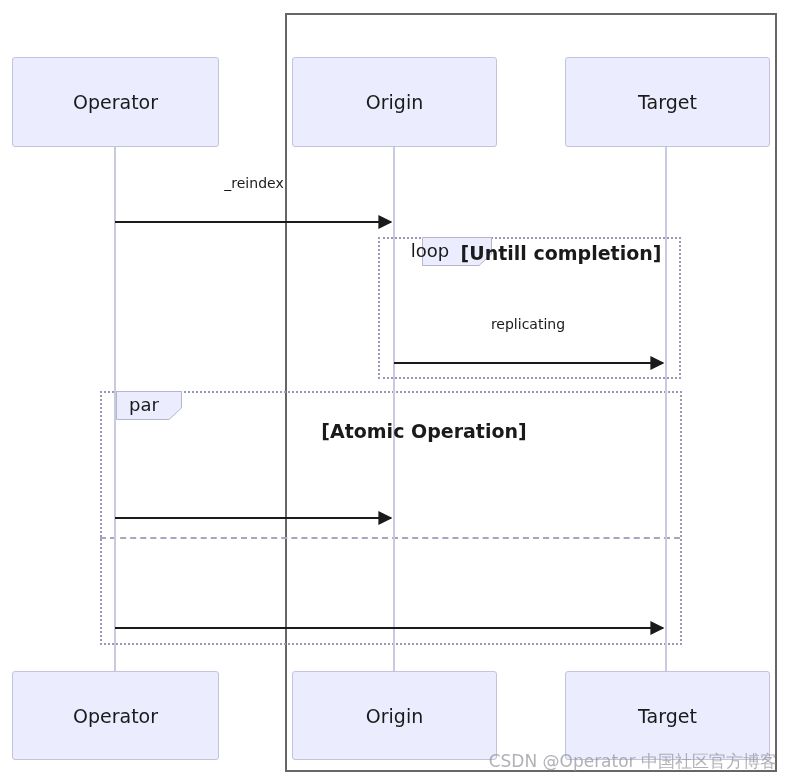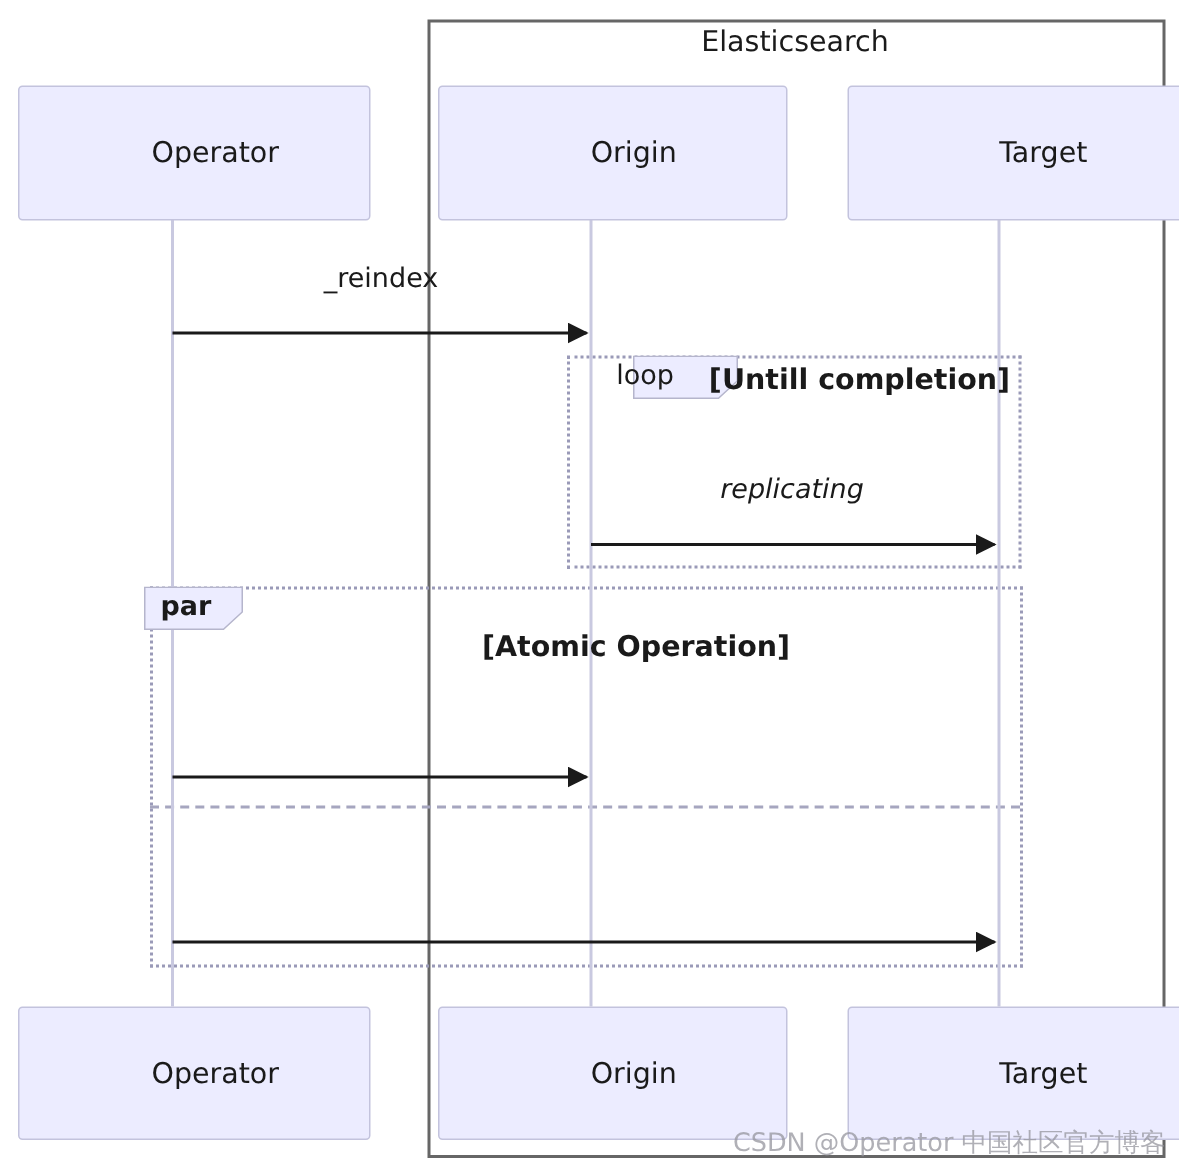--- a/index.html
+++ b/index.html
@@ -37,21 +37,20 @@
   .actor {
     position: absolute;
     background: #ECECFF;
     border: 1px solid #C3C3DD;
     border-radius: 3px;
     display: flex;
     align-items: center;
     justify-content: center;
     font-size: 19px;
     z-index: 5;
-    padding-left: 28px;
   }
   
   .block {
     position: absolute;
     border: 2px dotted #9A9AB8;
     background: transparent;
     z-index: 2;
   }
   .block-divider {
     position: absolute;
@@ -74,21 +73,21 @@
     position: absolute;
     transform: translateX(-50%);
     font-size: 19px;
     font-weight: bold;
     white-space: nowrap;
     z-index: 4;
   }
   .msg-label {
     position: absolute;
     transform: translateX(-50%);
-    font-size: 18px;
+    font-size: 14px;
     white-space: nowrap;
     z-index: 4;
   }
   .overlay {
     position: absolute;
     left: 0; top: 0;
     width: 786px; height: 781px;
     z-index: 3;
     pointer-events: none;
   }
@@ -100,21 +99,20 @@
     white-space: nowrap;
     z-index: 10;
   }
 </style>
 </head>
 <body>
 
 <div class="canvas">
 
   <div class="es-box"></div>
-  <div class="es-title">Elasticsearch</div>
 
   <svg class="overlay" viewBox="0 0 786 781">
     <defs>
       <marker id="arrowhead" viewBox="0 0 10 10" refX="9" refY="5" markerWidth="7" markerHeight="7" orient="auto-start-reverse">
         <path d="M0,0 L10,5 L0,10 z" fill="#1A1A1A"></path>
       </marker>
     </defs>
     <line x1="115" y1="145" x2="115" y2="671" stroke="#C9C9E0" stroke-width="2"></line>
     <line x1="394" y1="145" x2="394" y2="671" stroke="#C9C9E0" stroke-width="2"></line>
     <line x1="666" y1="145" x2="666" y2="671" stroke="#C9C9E0" stroke-width="2"></line>
@@ -125,26 +123,26 @@
     <line x1="115" y1="628" x2="663" y2="628" stroke="#1A1A1A" stroke-width="2" marker-end="url(#arrowhead)"></line>
   </svg>
 
   <div class="block" style="left:378px; top:237px; width:299px; height:138px;"></div>
   <div class="tab" style="left:378px; top:237px; width:70px; height:29px;padding-left:44px;">
     <svg width="70" height="29">
       <polygon points="0.5,0.5 69.5,0.5 69.5,17 57,28.5 0.5,28.5" fill="#ECECFF" stroke="#B5B5CC" stroke-width="1"></polygon>
     </svg>
     <span class="tab-label">loop</span>
   </div>
-  <div class="condition" style="left:561px; top:242px;margin-left:12px;">[Untill completion]</div>
-  <div class="msg-label" style="left:528px; top:316px;font-style:italic;">replicating</div>
+  <div class="condition" style="left:561px; top:242px;">[Untill completion]</div>
+  <div class="msg-label" style="left:528px; top:316px;">replicating</div>
 
   <div class="block" style="left:100px; top:391px; width:578px; height:250px;"></div>
   <div class="block-divider" style="left:100px; top:537px; width:580px;"></div>
-  <div class="tab" style="left:96px; top:391px; width:66px; height:29px;font-weight:bold;">
+  <div class="tab" style="left:116px; top:391px; width:66px; height:29px;">
     <svg width="66" height="29">
       <polygon points="0.5,0.5 65.5,0.5 65.5,17 53,28.5 0.5,28.5" fill="#ECECFF" stroke="#B5B5CC" stroke-width="1"></polygon>
     </svg>
     <span class="tab-label">par</span>
   </div>
   <div class="condition" style="left:424px; top:397px;margin-top:23px;">[Atomic Operation]</div>
 
   <div class="msg-label" style="left:254px; top:175px;">_reindex</div>
 
   <div class="actor" style="left:12px; top:57px; width:205px; height:88px;">

